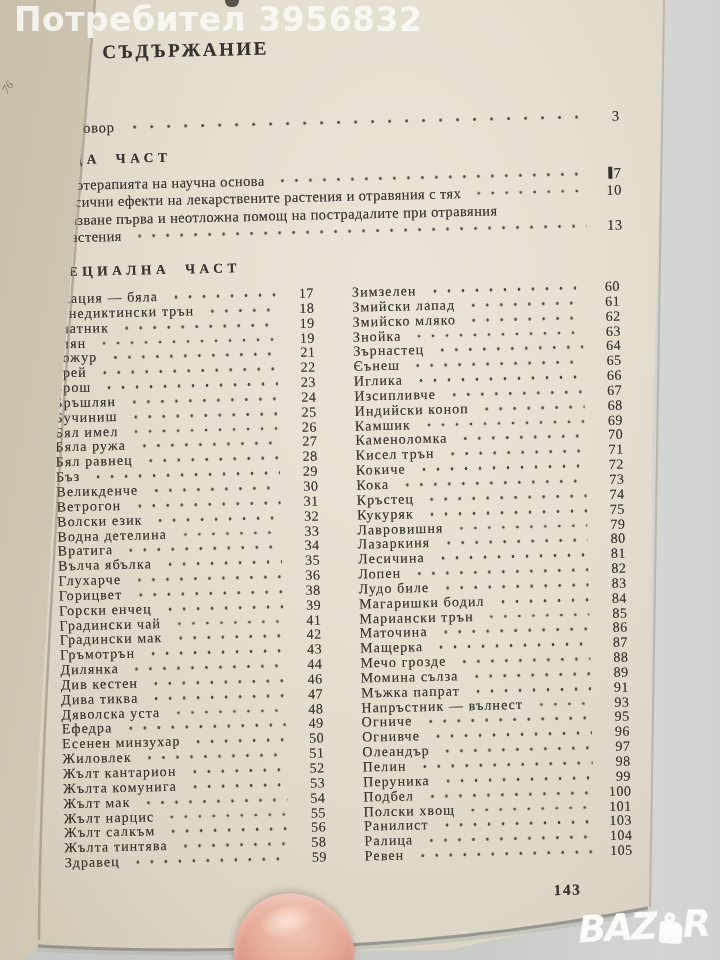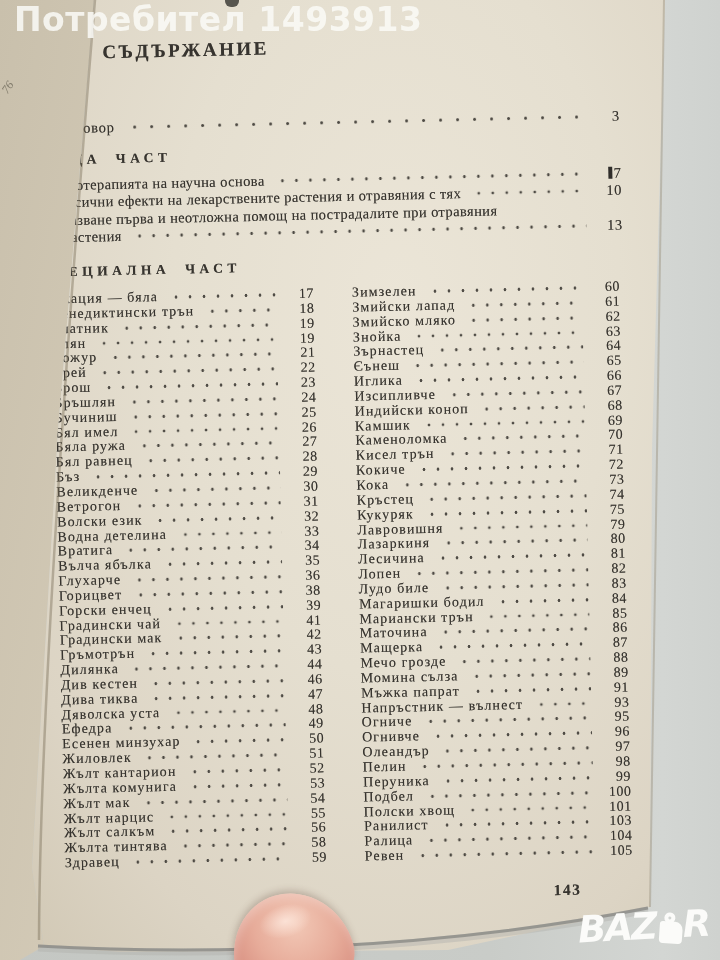--- a/index.html
+++ b/index.html
@@ -601,21 +601,21 @@
 
   <svg class="edges" width="720" height="960" viewBox="0 0 720 960">
     <path d="M38 948 C 200 957, 430 953, 648 910" fill="none" stroke="#b2b2ae" stroke-width="7" opacity="0.45"></path>
     <path d="M38 946 C 200 955, 430 951, 648 908" fill="none" stroke="#8a8a86" stroke-width="3" opacity="0.8"></path>
     <path d="M95 0 C 70 300, 40 700, 39 940" fill="none" stroke="rgba(125,112,92,0.45)" stroke-width="2.5"></path>
     <path d="M664 0 L 650 907" fill="none" stroke="rgba(160,152,134,0.5)" stroke-width="2"></path>
   </svg>
 
   <div class="speck"></div>
 
-  <div class="wm-user">Потребител 1493913</div>
+  <div class="wm-user">Потребител 3956832</div>
 
   <div class="finger"></div>
 
   <div class="bazar">
     <span>BAZ</span>
       <span class="bag"></span>
       <span>R</span>
   </div>
 </div>
 

